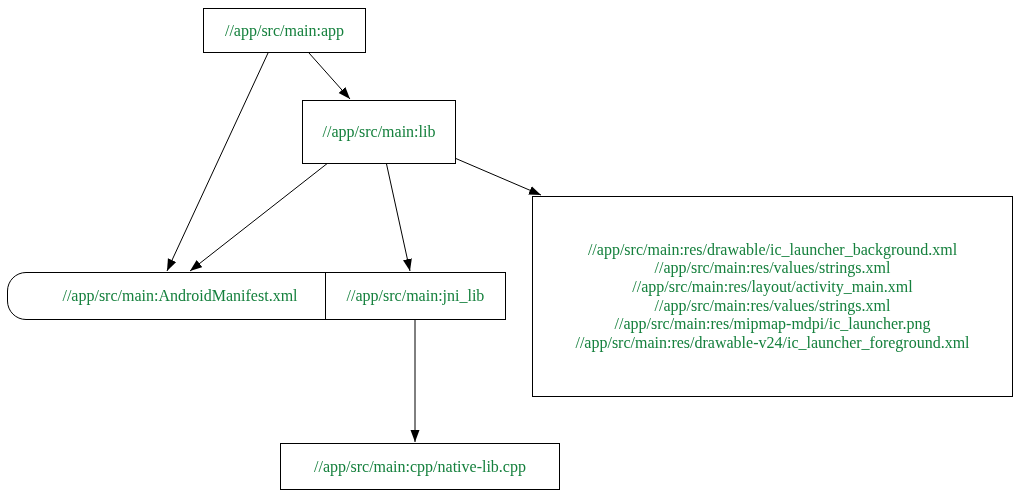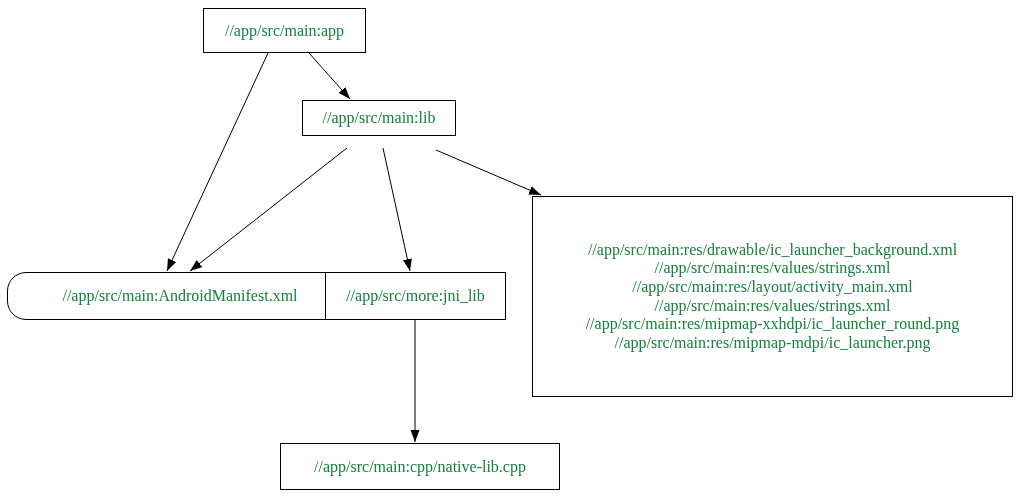--- a/index.html
+++ b/index.html
@@ -37,21 +37,21 @@
   }
   .node.multi {
     flex-direction: column;
     line-height: 18.6px;
     padding: 3px 20px;
   }
   .node.multi div {
     white-space: nowrap;
   }
   #node-app      { left: 203px; top: 8px;   width: 163px; height: 45px; }
-  #node-lib      { left: 302px; top: 100px; width: 154px; height: 36px; }
+  #node-lib      { left: 302px; top: 100px; width: 154px; height: 64px; }
   #node-manifest { left: 7px;   top: 272px; width: 346px; height: 48px; border-radius: 19px; }
   #node-jni      { left: 325px; top: 272px; width: 181px; height: 48px; }
   #node-res      { left: 532px; top: 196px; width: 481px; height: 201px; }
   #node-cpp      { left: 280px; top: 443px; width: 280px; height: 47px; }
 </style>
 </head>
 <body>
 
 <div class="canvas">
 
@@ -75,29 +75,29 @@
 
   <div id="node-lib" class="node">
     <span>//app/src/main:lib</span>
   </div>
 
   <div id="node-manifest" class="node">
     <span>//app/src/main:AndroidManifest.xml</span>
   </div>
 
   <div id="node-jni" class="node">
-    <span>//app/src/more:jni_lib</span>
+    <span>//app/src/main:jni_lib</span>
   </div>
 
   <div id="node-res" class="node multi">
     <div>//app/src/main:res/drawable/ic_launcher_background.xml</div>
     <div>//app/src/main:res/values/strings.xml</div>
     <div>//app/src/main:res/layout/activity_main.xml</div>
     <div>//app/src/main:res/values/strings.xml</div>
-    <div>//app/src/main:res/mipmap-xxhdpi/ic_launcher_round.png</div>
     <div>//app/src/main:res/mipmap-mdpi/ic_launcher.png</div>
+    <div>//app/src/main:res/drawable-v24/ic_launcher_foreground.xml</div>
   </div>
 
   <div id="node-cpp" class="node">
     <span>//app/src/main:cpp/native-lib.cpp</span>
   </div>
 
 </div>
 
 </body></html>

